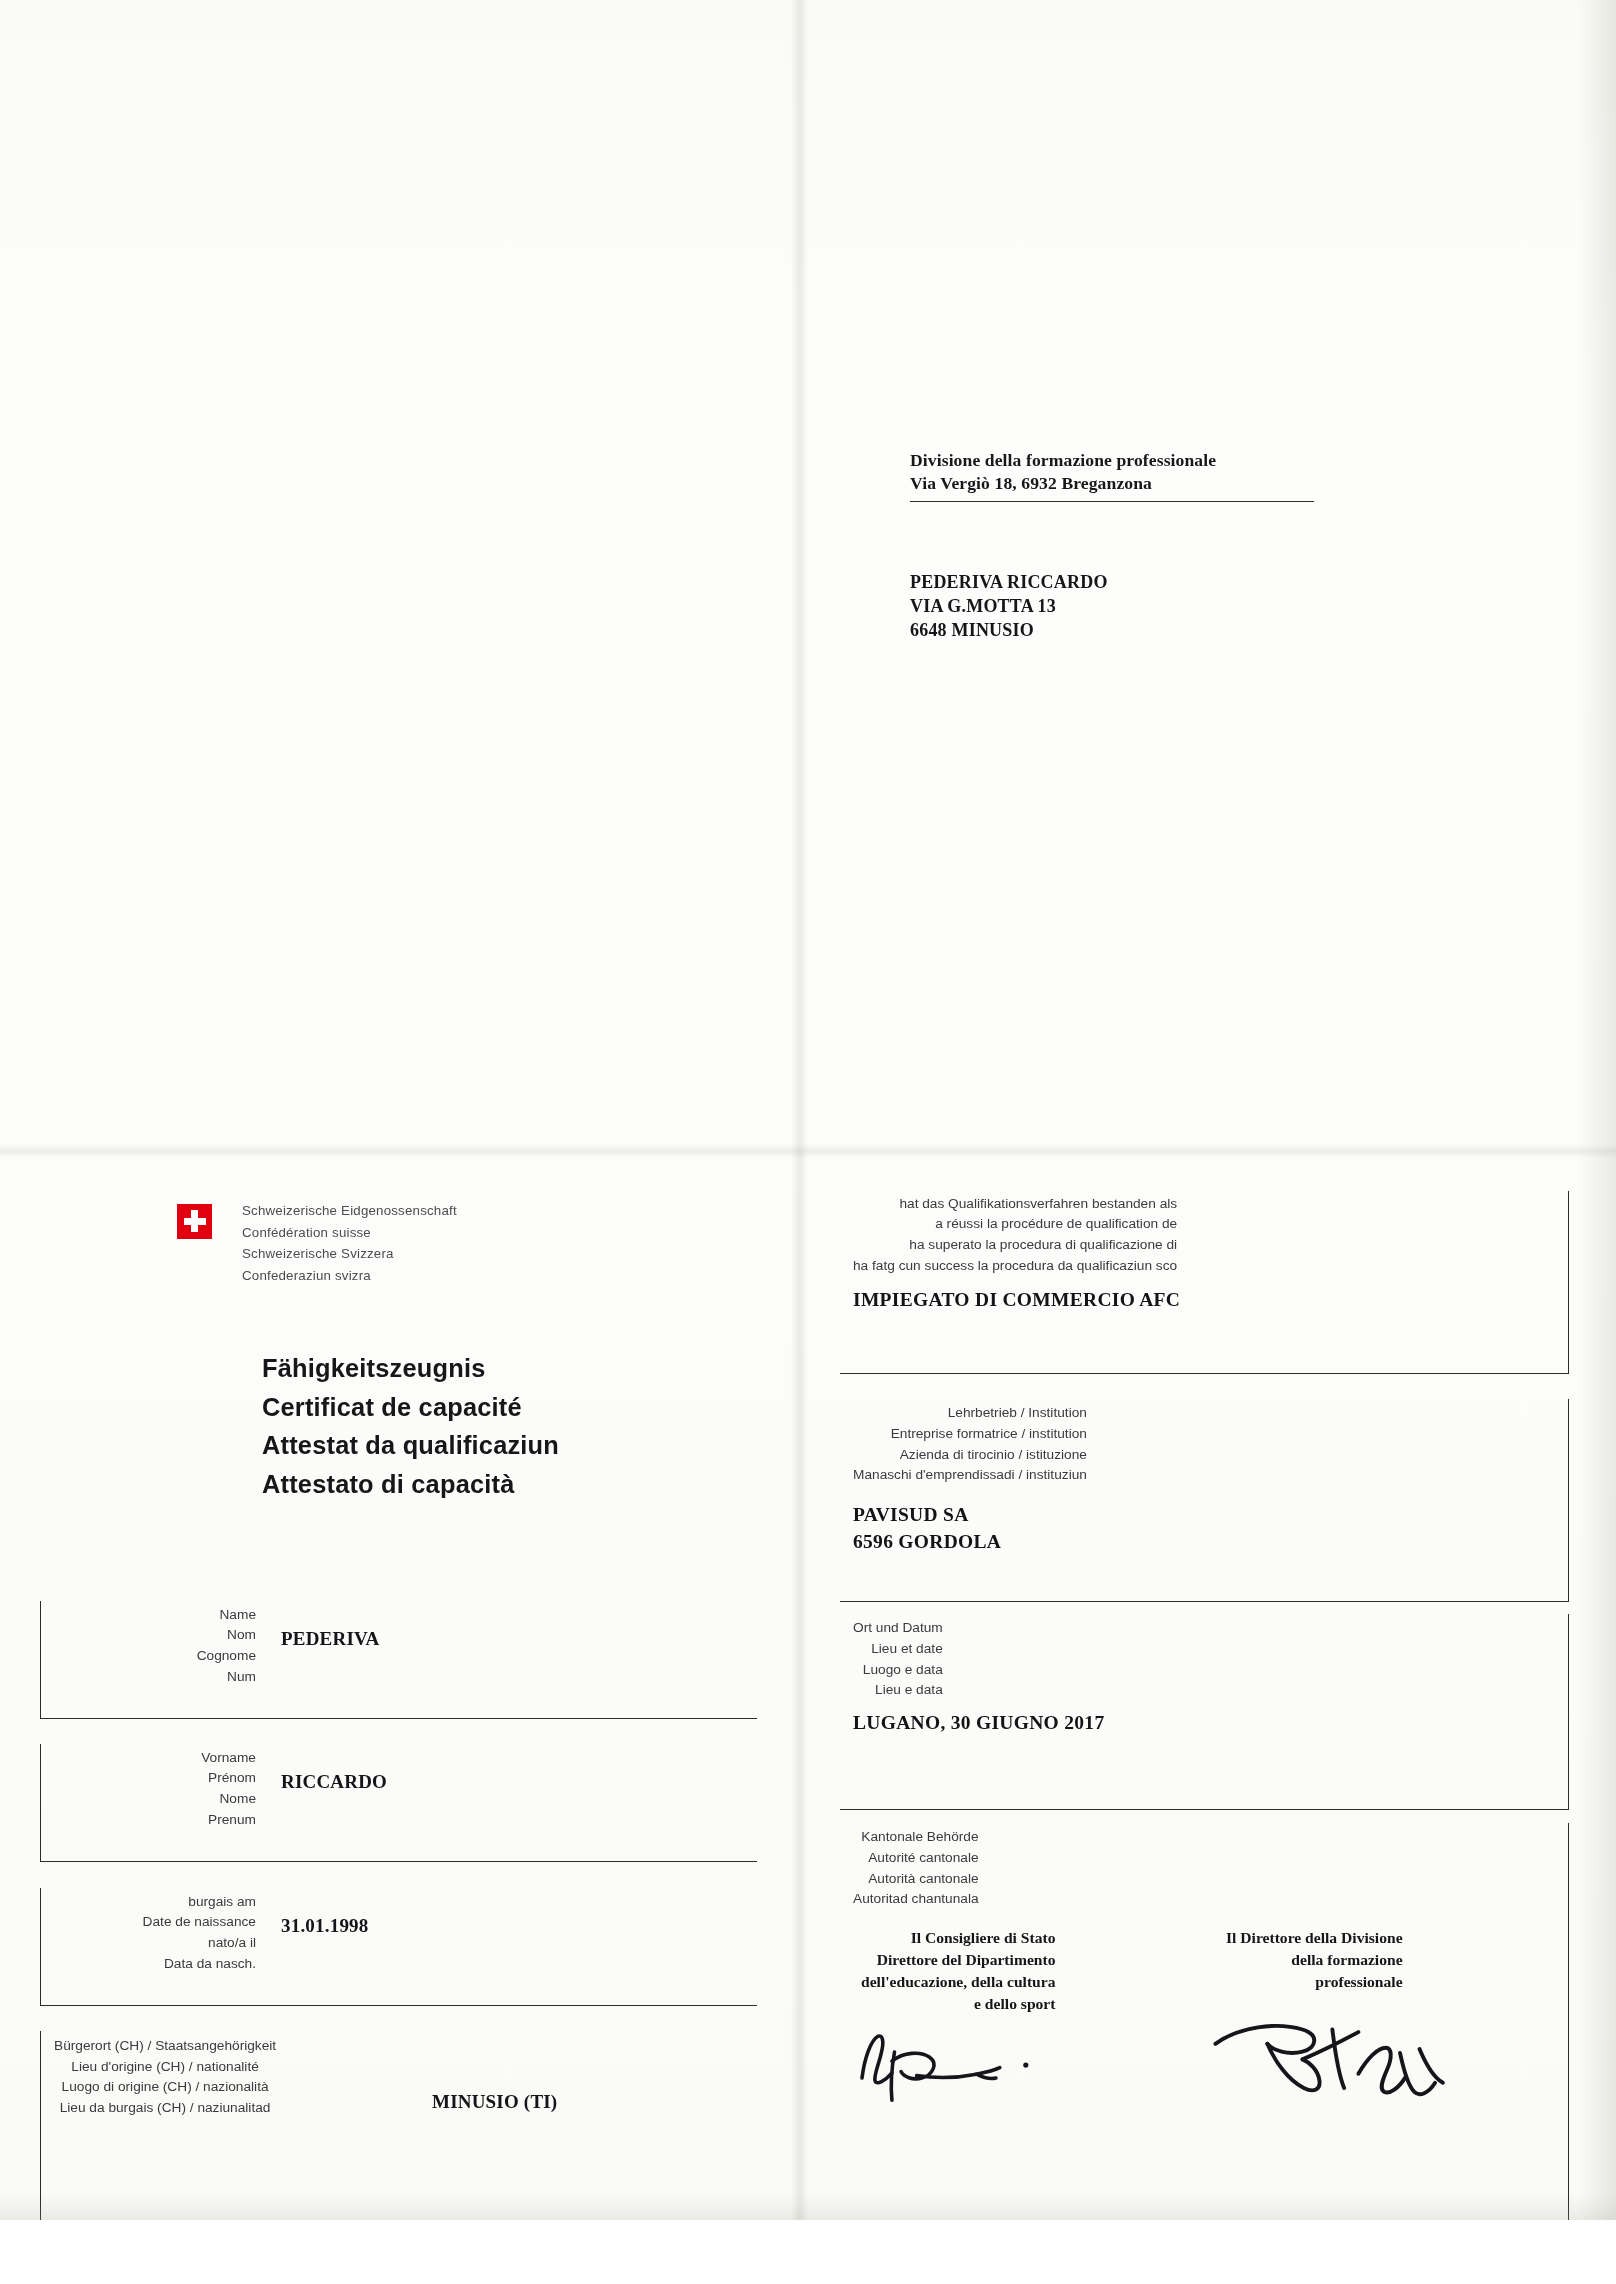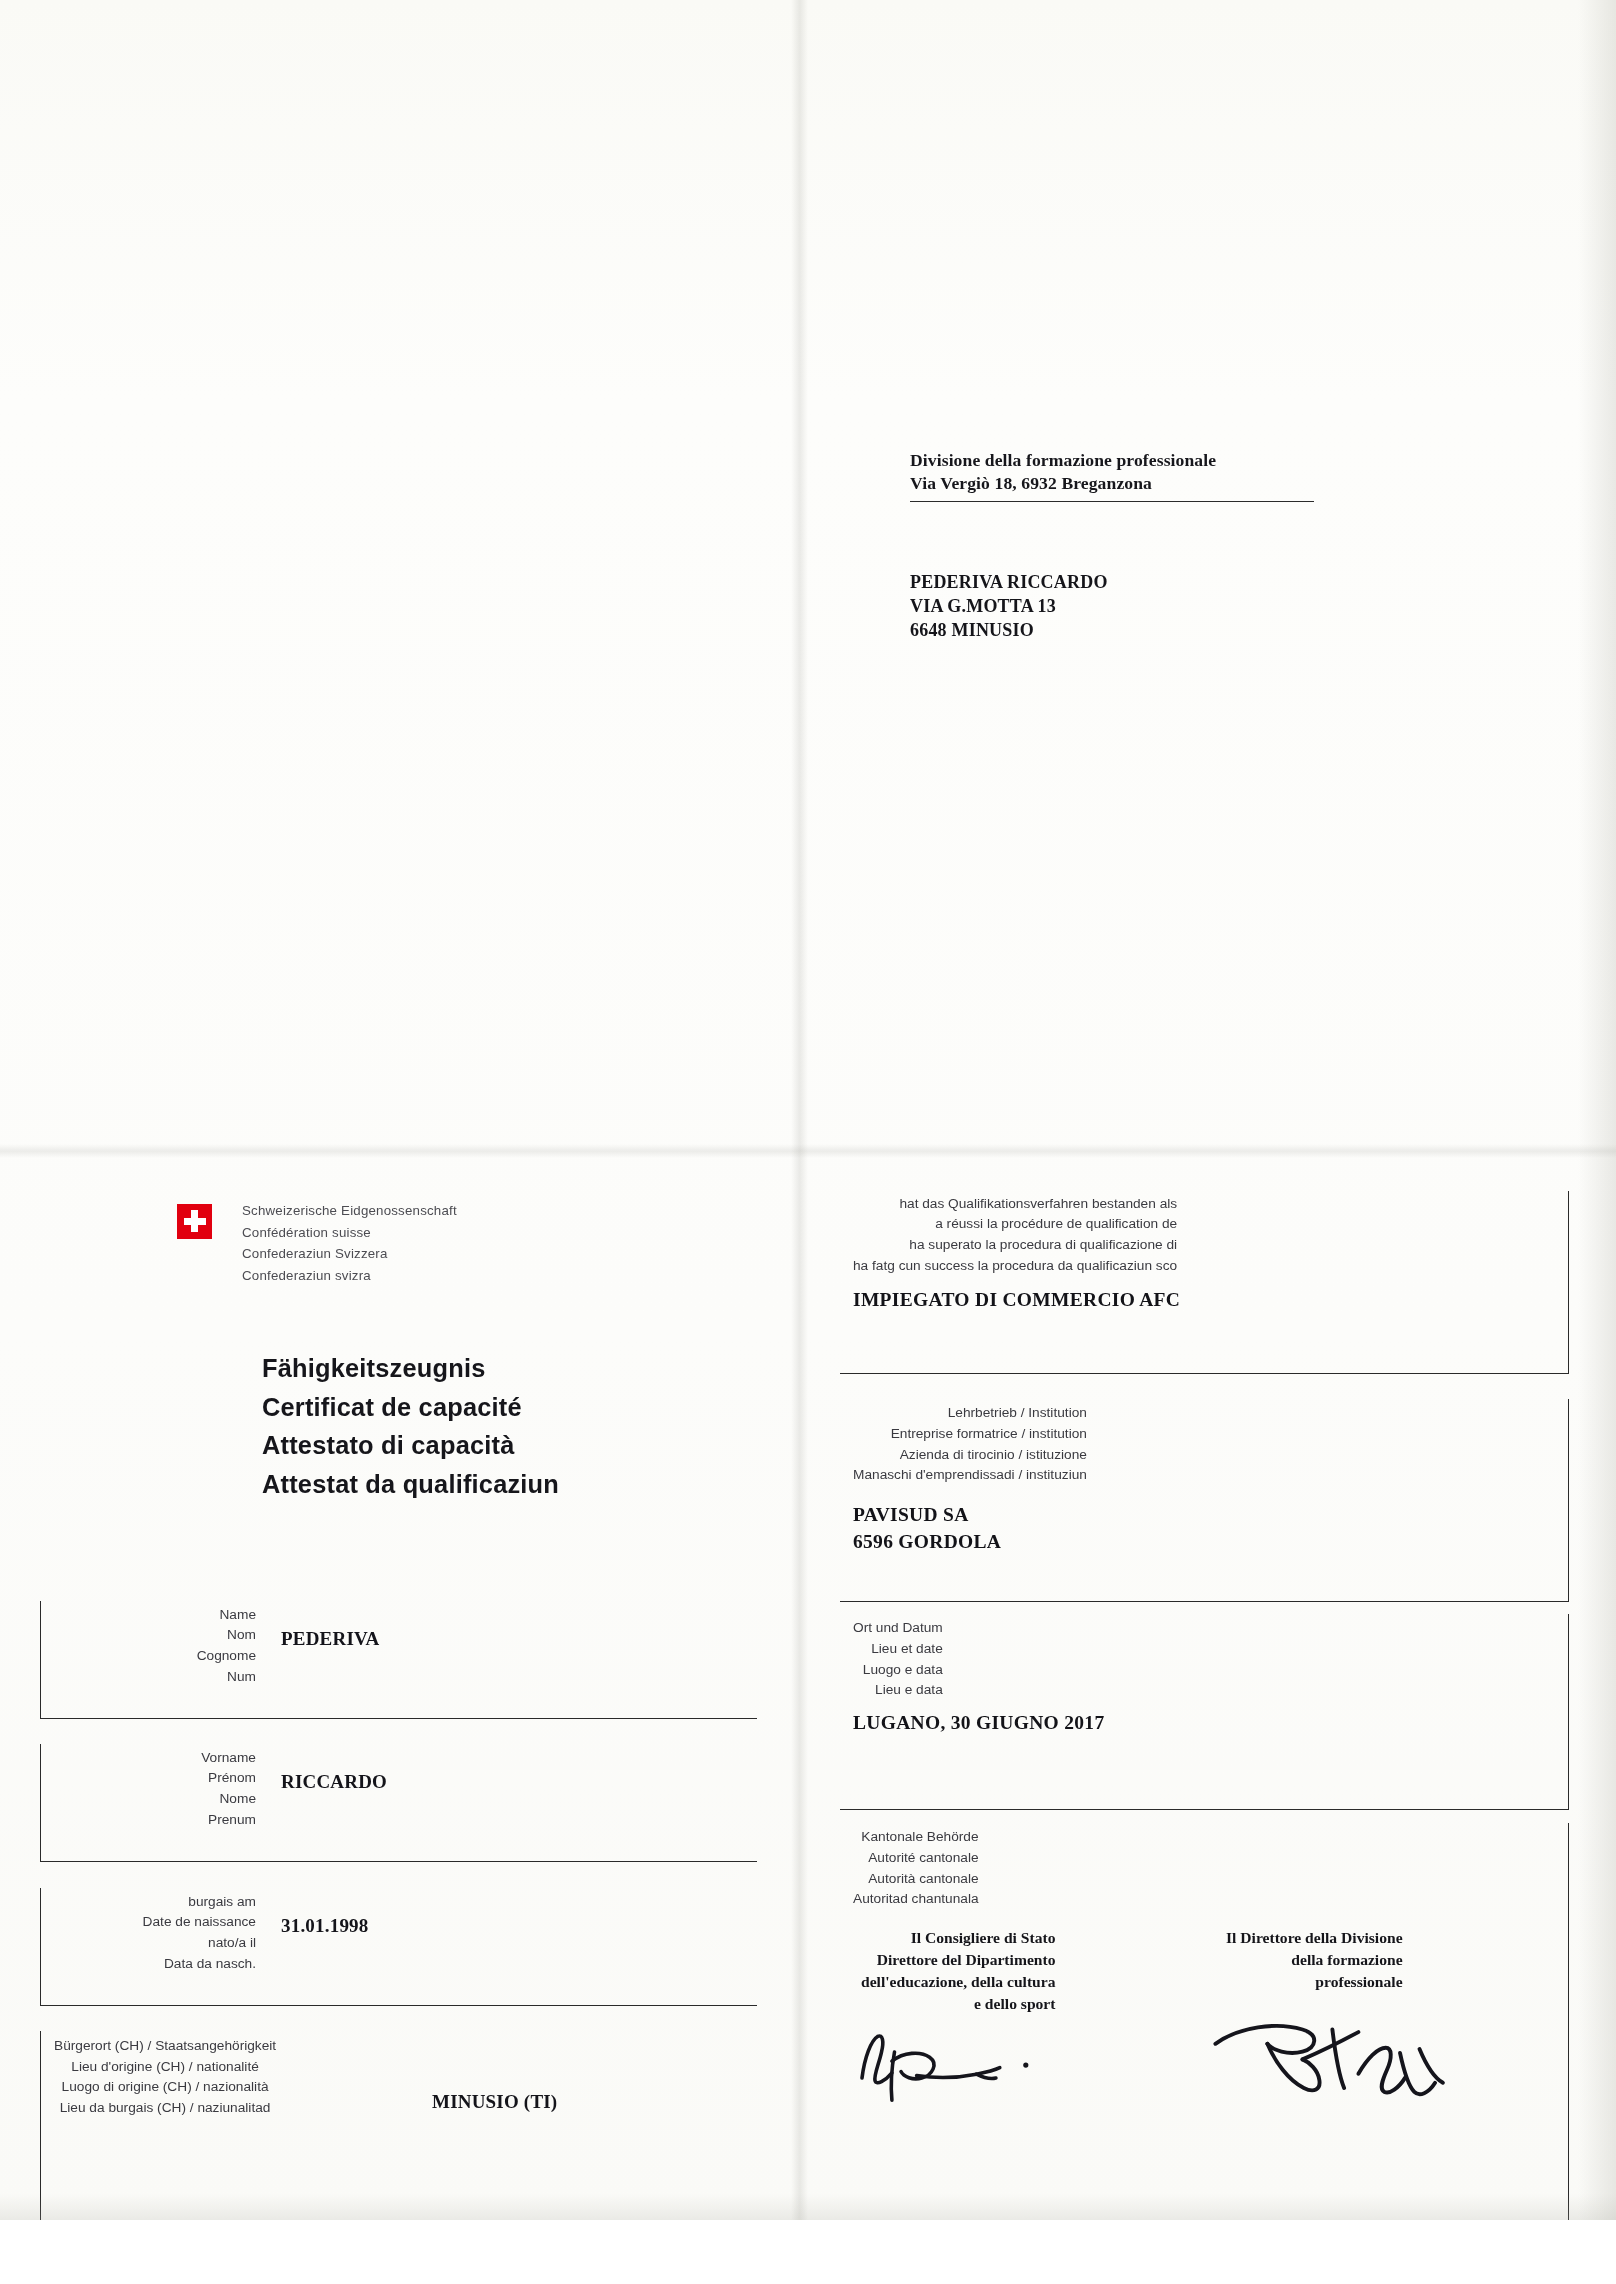--- a/index.html
+++ b/index.html
@@ -241,30 +241,30 @@
     <div class="line">PEDERIVA RICCARDO</div>
     <div class="line">VIA G.MOTTA 13</div>
     <div class="line">6648 MINUSIO</div>
   </div>
 
   <div class="confed">
     <div class="flag"></div>
     <div class="names">
       <div>Schweizerische Eidgenossenschaft</div>
       <div>Confédération suisse</div>
-      <div>Confederaziun Svizzera</div>
+      <div>Schweizerische Svizzera</div>
       <div>Confederaziun svizra</div>
     </div>
   </div>
 
   <div class="title-block">
     <div class="t">Fähigkeitszeugnis</div>
     <div class="t">Certificat de capacité</div>
+    <div class="t">Attestat da qualificaziun</div>
     <div class="t">Attestato di capacità</div>
-    <div class="t">Attestat da qualificaziun</div>
   </div>
 
   <div class="fieldbox" style="left:40px; top:1601px; width:716px; height:117px;">
     <div class="labels" style="left:0; right:auto; width:215px; text-align:right; top:3.9px;">
       <div>Name</div>
       <div>Nom</div>
       <div>Cognome</div>
       <div>Num</div>
     </div>
     <div class="value" style="left:240px; top:27px;">PEDERIVA</div>

